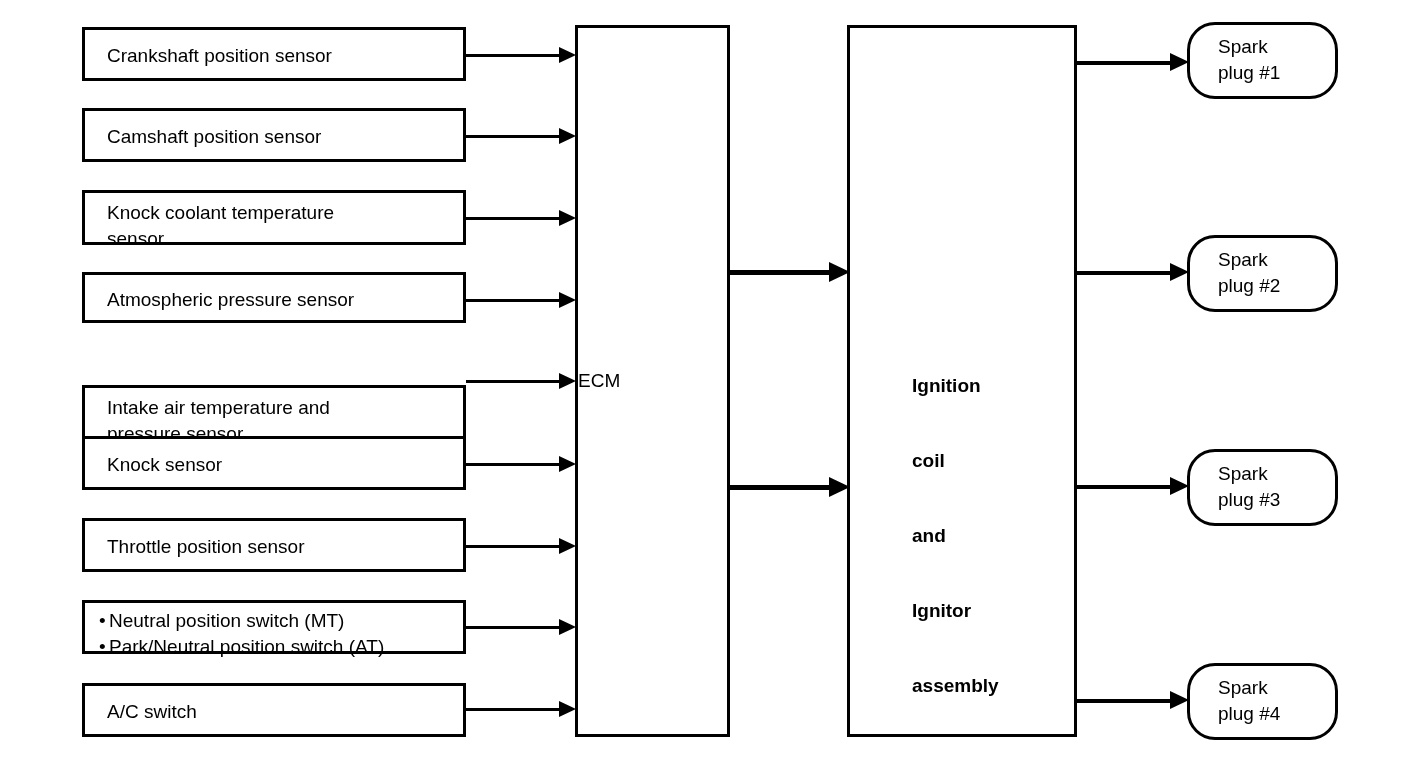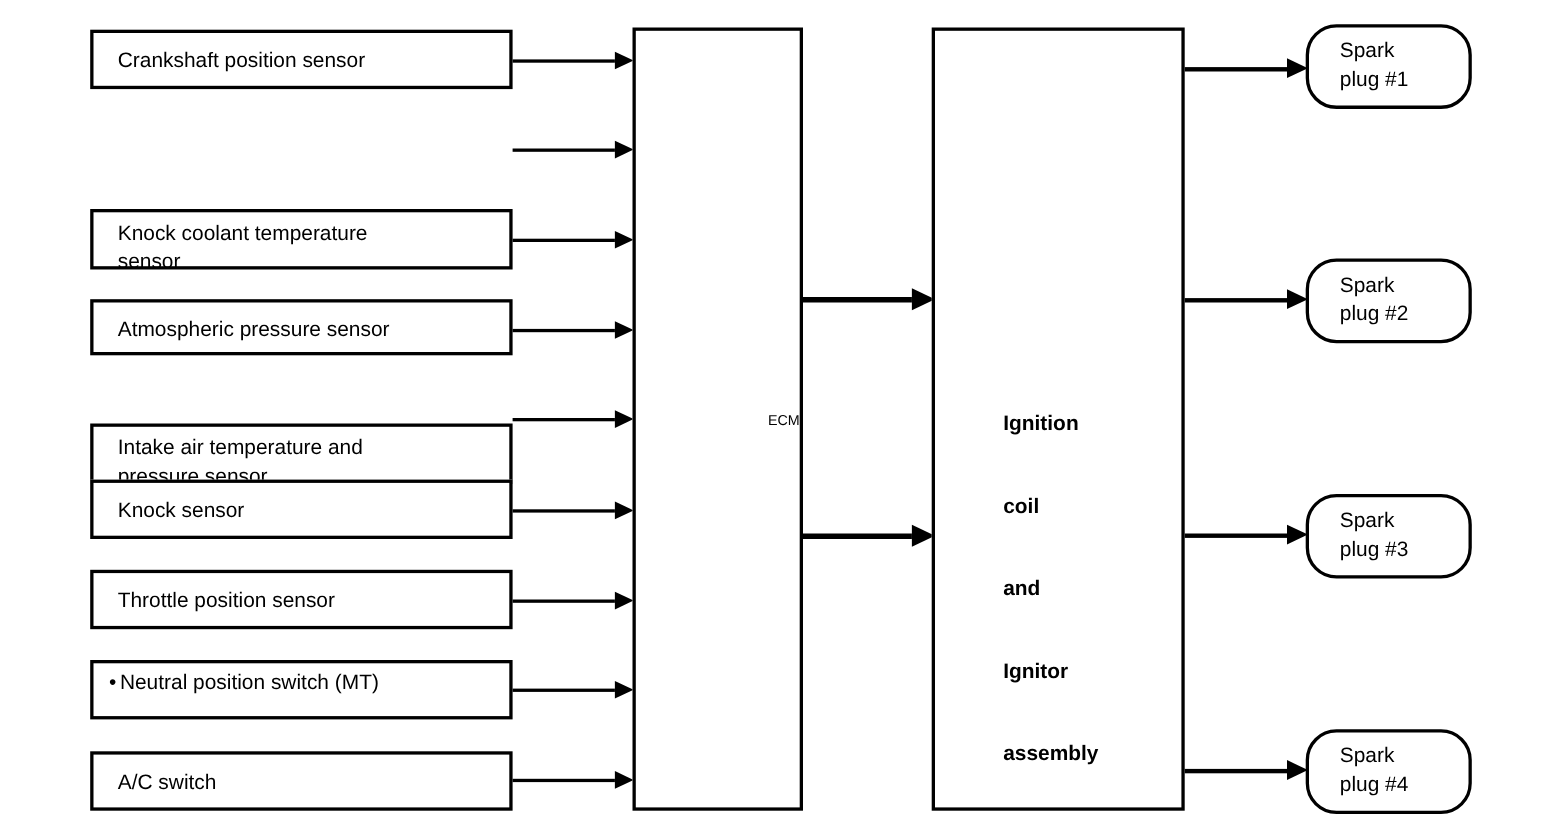--- a/index.html
+++ b/index.html
@@ -35,22 +35,22 @@
   .bullet-line {
     white-space: nowrap;
   }
   .bullet-dot {
     display: inline-block;
     width: 10px;
   }
   .ecm-box {
     display: flex;
     align-items: center;
-    justify-content: flex-end;
-    font-size: 13px;
+    justify-content: flex-start;
+    font-size: 19px;
   }
   .coil-box {
     font-size: 19px;
     line-height: 25px;
     font-weight: bold;
   }
   .coil-text {
     position: absolute;
     left: 62px;
     top: 295px;
@@ -89,20 +89,23 @@
 </style>
 </head>
 <body>
 
 <div id="diagram">
 
   <div class="box sensor-box single-line" style="left:82px; top:27px; width:384px; height:54px;">
     <span>Crankshaft position sensor</span>
   </div>
 
+  <div class="box sensor-box single-line" style="left:82px; top:108px; width:384px; height:54px;">
+    <span>Camshaft position sensor</span>
+  </div>
 
   <div class="box sensor-box" style="left:82px; top:190px; width:384px; height:55px;">
     <div>Knock coolant temperature</div>
     <div>sensor</div>
   </div>
 
   <div class="box sensor-box single-line" style="left:82px; top:272px; width:384px; height:51px;">
     <span>Atmospheric pressure sensor</span>
   </div>
 
@@ -115,20 +118,23 @@
     <span>Knock sensor</span>
   </div>
 
   <div class="box sensor-box single-line" style="left:82px; top:518px; width:384px; height:54px;">
     <span>Throttle position sensor</span>
   </div>
 
   <div class="box sensor-box" style="left:82px; top:600px; width:384px; height:54px; padding-top:5px; padding-left:14px;">
     <div class="bullet-line">
       <span class="bullet-dot">•</span><span>Neutral position switch (MT)</span>
+    </div>
+    <div class="bullet-line">
+      <span class="bullet-dot">•</span><span>Park/Neutral position switch (AT)</span>
     </div>
   </div>
 
   <div class="box sensor-box single-line" style="left:82px; top:683px; width:384px; height:54px;text-align:right;">
     <span>A/C switch</span>
   </div>
 
   <div class="conn thin" style="left:466px; top:47px;  width:110px;">
     <div class="shaft" style="width:93px;"></div>
       <div class="head" style="left:93px;"></div>

